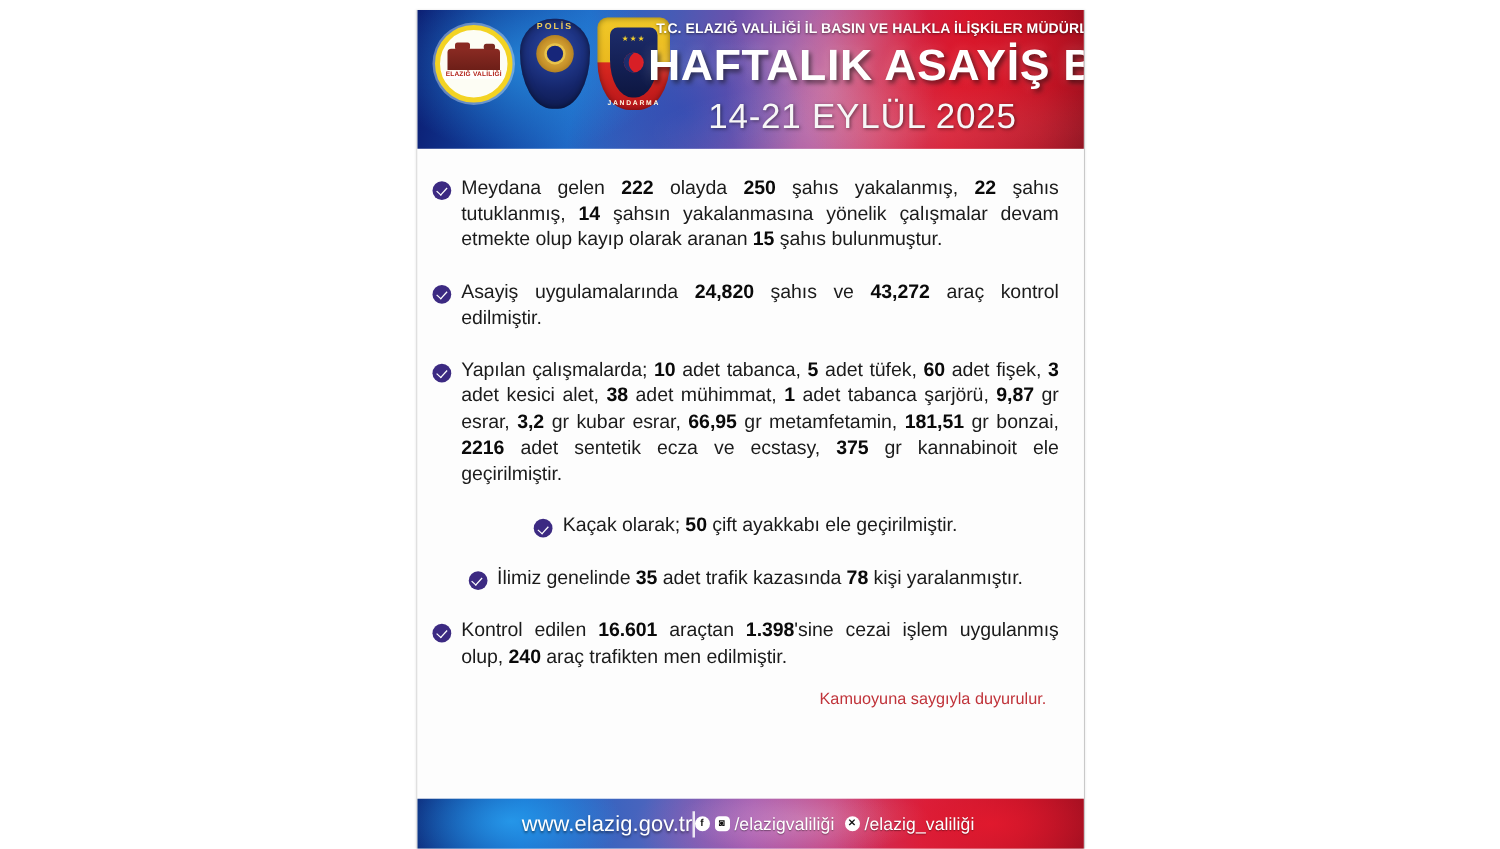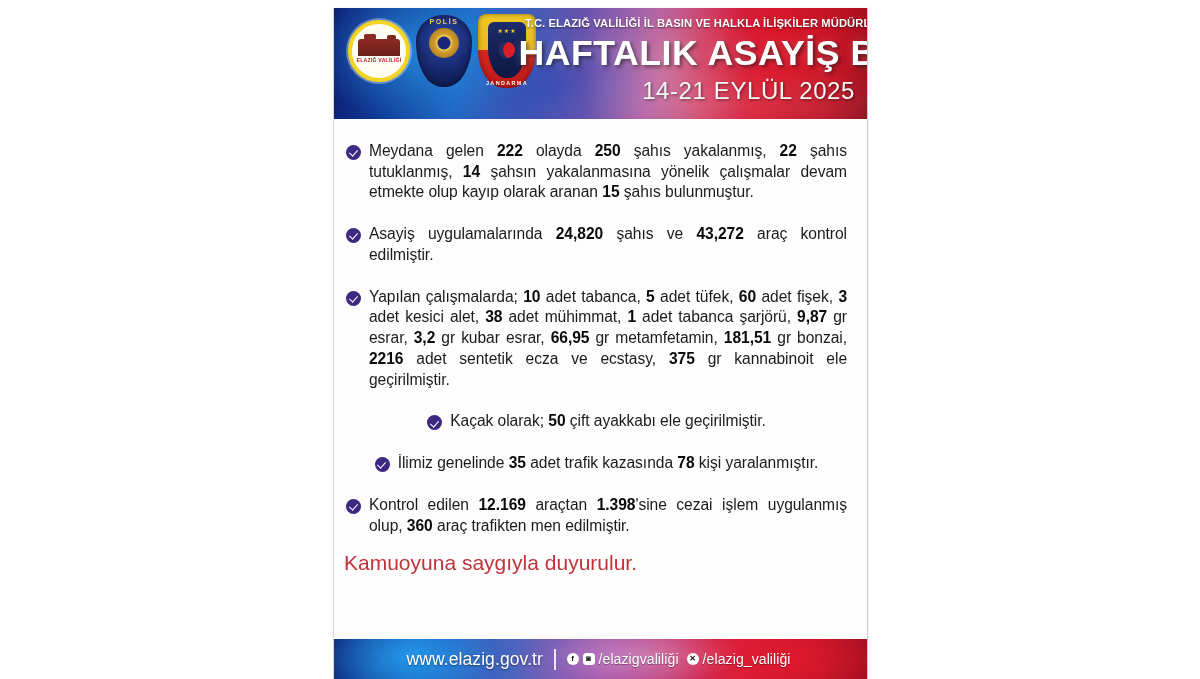--- a/index.html
+++ b/index.html
@@ -171,24 +171,25 @@
     margin-top:6px;
     font-size:35px; font-weight:bold; color:#ffffff;
     letter-spacing:0.5px; line-height:1.0;
     text-shadow:2px 2px 4px rgba(0,0,0,0.55), 0 0 10px rgba(255,255,255,0.22);
     white-space:nowrap;
     transform:scaleX(1.02);
     transform-origin:right center;
   }
   .date-line {
     margin-top:7px;
-    font-size:24px; font-weight:normal; color:#f7f7f7;
+    font-size:28px; font-weight:normal; color:#f7f7f7;
     letter-spacing:0.6px;
     text-shadow:1px 1px 3px rgba(0,0,0,0.5);
     white-space:nowrap;
+    text-align:center;
   }
 
   
   .body {
     flex:1 1 auto;
     background:#fdfdfd;
     padding:22px 20px 6px 10px;
     display:flex; flex-direction:column;
   }
   .bullets { display:flex; flex-direction:column;align-items:center; }
@@ -219,22 +220,22 @@
     line-height:1.33;
     color:#1b1b1b;
     text-align:justify;
     text-justify:inter-word;
     letter-spacing:-0.05px;
   }
   .bullet-text b { font-weight:bold; color:#0a0a0a; }
   .bullet.no-justify .bullet-text { text-align:left; }
 
   .closing {
-    text-align:left;
-    font-size:21px;
+    text-align:right;
+    font-size:13px;
     color:#c0333a;
     margin-top:-6px;
     margin-bottom:4px;
     padding-right:10px;
   }
 
   
   .footer {
     position:relative;
     flex:0 0 40px;
@@ -251,21 +252,21 @@
     display:flex; align-items:center; justify-content:center;
   }
   .footer::after {
     content:"";
     position:absolute; inset:0;
     background:radial-gradient(ellipse 140px 40px at 58% 40%, rgba(255,255,255,0.22) 0%, rgba(255,255,255,0) 72%);
     pointer-events:none;
   }
   .footer-inner {
     position:relative; z-index:2;
-    display:flex; align-items:center; gap:11px;
+    display:flex; align-items:center; 
   }
   .site-url {
     font-size:17.5px; color:#ffffff; font-weight:normal;
     letter-spacing:0.1px;
     text-shadow:0 1px 2px rgba(0,0,0,0.45);
   }
   .divider-bar {
     width:1.5px; height:21px;
     background:rgba(255,255,255,0.85);
   }
@@ -344,21 +345,21 @@
           <div class="bullet-text">Kaçak olarak; <b>50</b> çift ayakkabı ele geçirilmiştir.</div>
         </div>
 
         <div class="bullet no-justify">
           <span class="bullet-icon"></span>
           <div class="bullet-text">İlimiz genelinde <b>35</b> adet trafik kazasında <b>78</b> kişi yaralanmıştır.</div>
         </div>
 
         <div class="bullet">
           <span class="bullet-icon"></span>
-          <div class="bullet-text">Kontrol edilen <b>12.169</b> araçtan <b>1.398</b>'sine cezai işlem uygulanmış olup, <b>360</b> araç trafikten men edilmiştir.</div>
+          <div class="bullet-text">Kontrol edilen <b>16.601</b> araçtan <b>1.398</b>'sine cezai işlem uygulanmış olup, <b>240</b> araç trafikten men edilmiştir.</div>
         </div>
 
       </div>
 
       <div class="closing">Kamuoyuna saygıyla duyurulur.</div>
     </div>
 
     <div class="footer">
       <div class="footer-inner">
         <span class="site-url">www.elazig.gov.tr</span>

